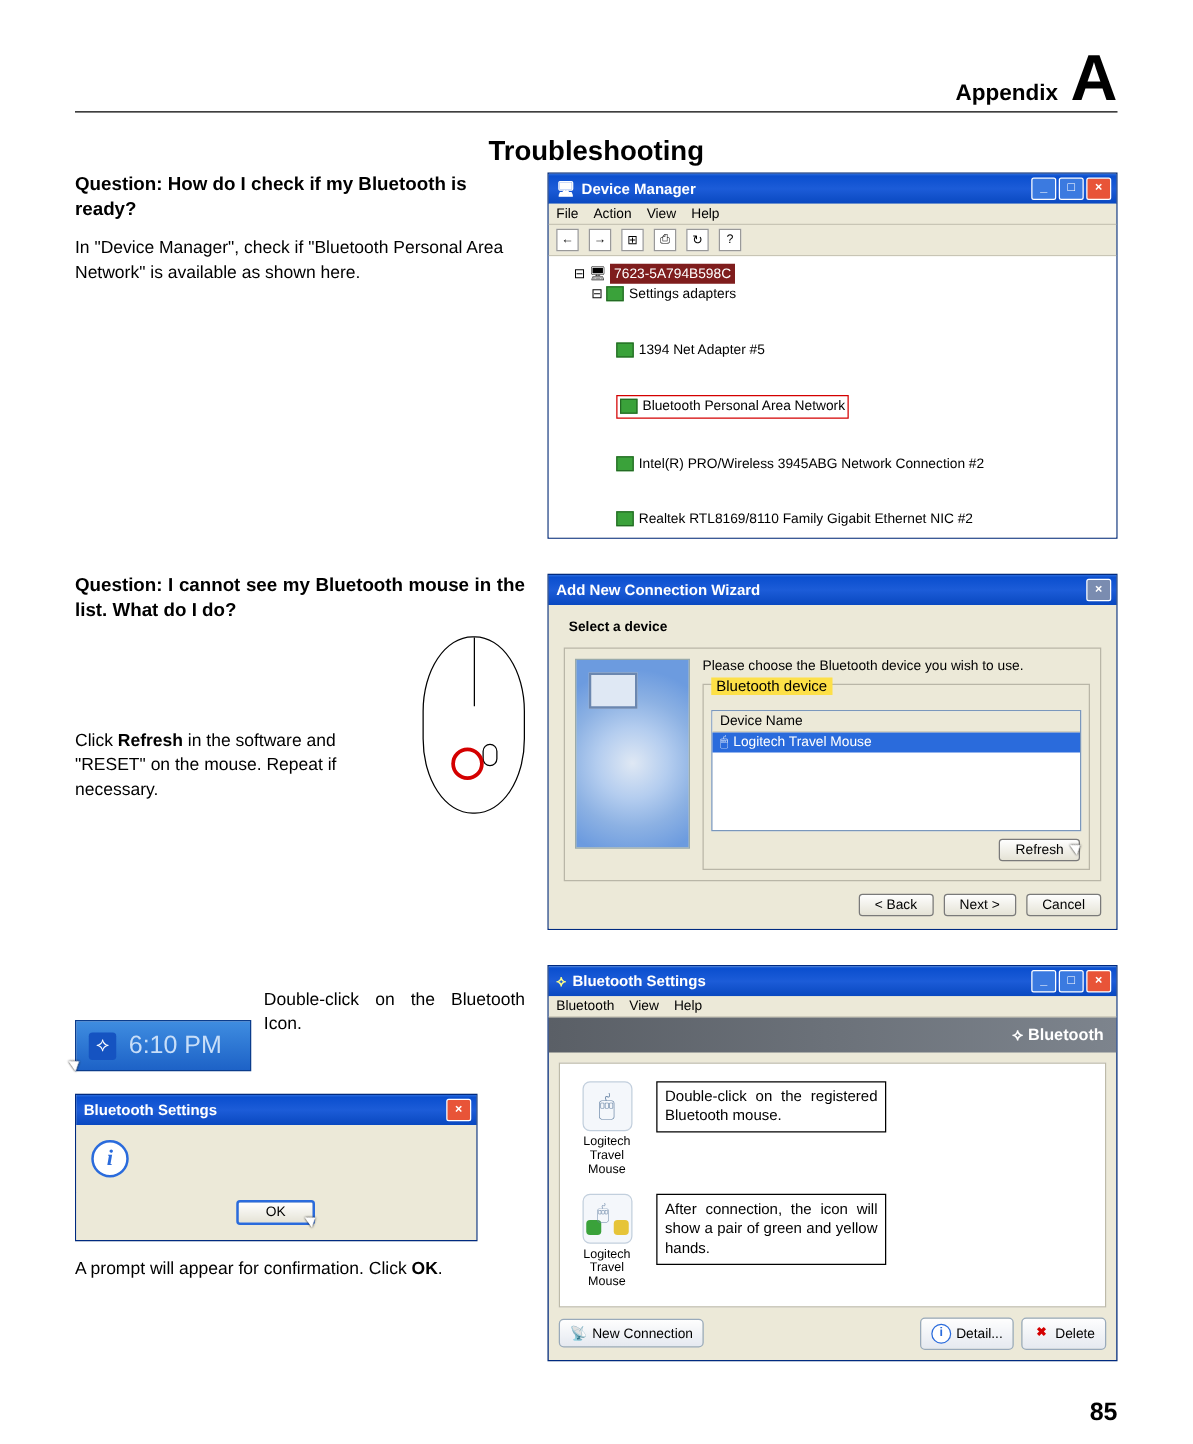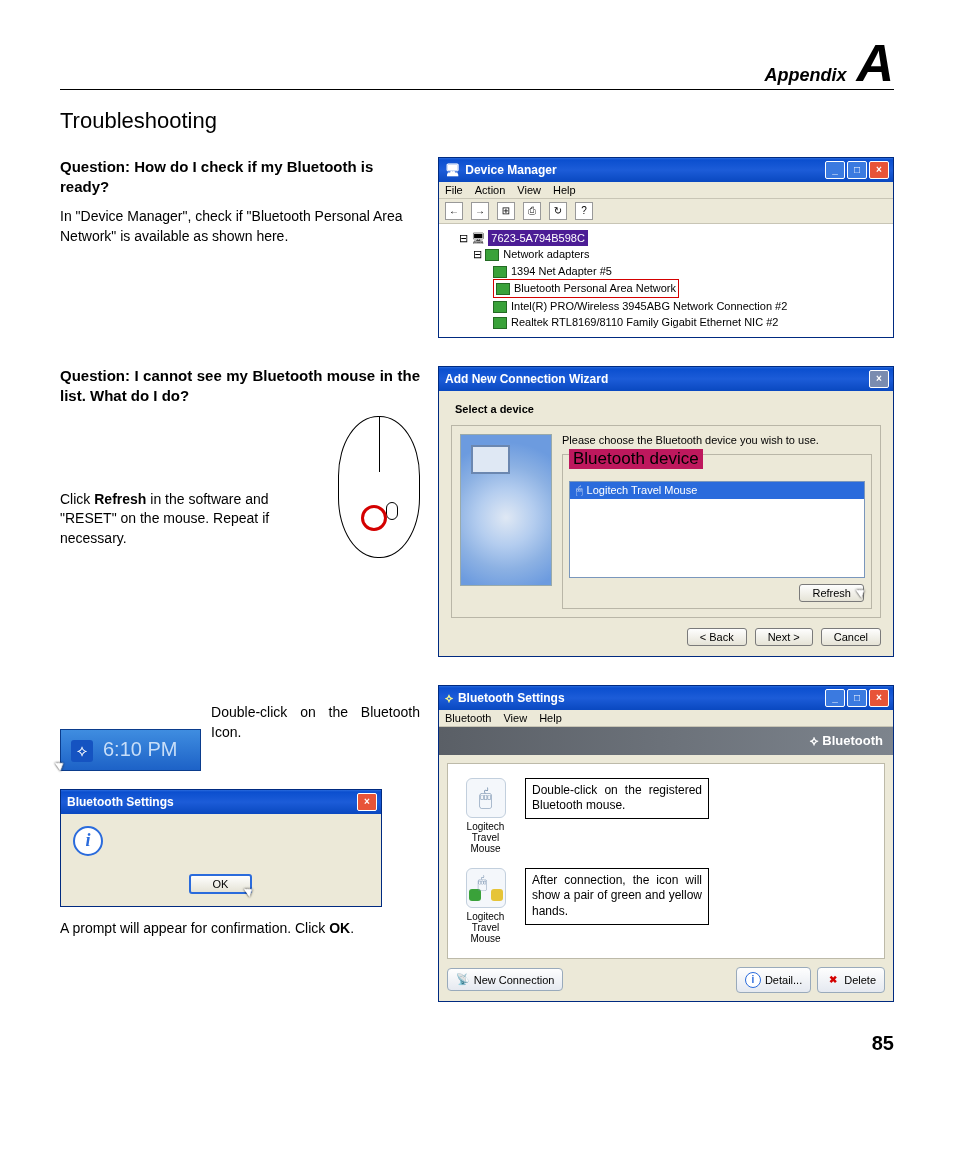--- a/index.html
+++ b/index.html
@@ -11,36 +11,36 @@
     width: 954px;
     box-sizing: border-box;
   }
   .header-row {
     display: flex;
     justify-content: flex-end;
     align-items: baseline;
     border-bottom: 1.5px solid #000;
     padding-bottom: 2px;
     margin-bottom: 18px;
-    font-style: italic;
   }
   .appendix-label {
     font-size: 18px;
     font-weight: bold;
     margin-right: 10px;
   }
   .appendix-letter {
     font-size: 52px;
     font-weight: 900;
     line-height: 0.9;
   }
   h1.section-title {
     font-size: 22px;
-    font-weight: normal;
-    margin: 0 0 23px 0;
+    font-weight: bold;
+    margin: 0 0 4px 0;
+    text-align: center;
   }
   .row {
     display: flex;
     gap: 18px;
     margin-bottom: 28px;
     align-items: flex-start;
   }
   .left-col {
     width: 360px;
     flex-shrink: 0;
@@ -107,24 +107,24 @@
     width:16px; height:16px; border:1px solid #999; background:#fff; font-size:10px;
     display:flex;align-items:center;justify-content:center;
   }
   .xp-content {
     background: #fff;
     padding: 6px;
   }
   .tree { font-size: 11px; line-height: 1.5; }
   .tree .lvl1 { padding-left: 14px; }
   .tree .lvl2 { padding-left: 28px; }
-  .tree .lvl3 { padding-left: 48px; }
+  .tree .lvl3 { padding-left: 48px; margin-top: 28px; }
   .tree .root-node {
     display:inline-block;
-    background: #4c1d95; color:#fff; padding: 0 3px;
+    background: #7f1d1d; color:#fff; padding: 0 3px;
   }
   .nic-icon {
     display:inline-block; width:12px; height:10px; background:#3aa23a; border:1px solid #246a24; margin-right:4px; vertical-align:middle;
   }
   .red-box {
     border: 1.5px solid #d40000;
     padding: 0 2px;
     display: inline-block;
   }
   .wizard-body {
@@ -145,21 +145,21 @@
     border:1px solid #9aa;
     position:relative;
   }
   .wiz-left::after{
     content:""; position:absolute; left:10px; top:10px; width:35px;height:25px;border:2px solid #6b87b0;background:#dfe8f4;
   }
   .wiz-right { flex:1; }
   .fieldset {
     border:1px solid #b9b6a7; padding:6px;
   }
-  .fieldset .legend { font-size:17px; position:relative; top:-12px; background:#be185d; padding:0 4px; display:inline-block; }
+  .fieldset .legend { font-size:12px; position:relative; top:-12px; background:#fde047; padding:0 4px; display:inline-block; }
   .device-list {
     border:1px solid #7a97bc; background:#fff; height:95px;
   }
   .device-header {
     background:#ece9d8; padding:2px 6px; font-size:11px; border-bottom:1px solid #c8c5b5;
   }
   .device-row {
     background:#2a6bdc; color:#fff; padding:2px 6px; font-size:11px; display:flex; gap:4px; align-items:center;
   }
   .xp-button {
@@ -309,21 +309,21 @@
         <span class="tbtn">←</span>
         <span class="tbtn">→</span>
         <span class="tbtn">⊞</span>
         <span class="tbtn">⎙</span>
         <span class="tbtn">↻</span>
         <span class="tbtn">?</span>
       </div>
       <div class="xp-content">
         <div class="tree">
           <div class="lvl1"><span>⊟ 🖥 </span><span class="root-node">7623-5A794B598C</span></div>
-          <div class="lvl2"><span>⊟ </span><span class="nic-icon"></span><span>Network adapters</span></div>
+          <div class="lvl2"><span>⊟ </span><span class="nic-icon"></span><span>Settings adapters</span></div>
           <div class="lvl3"><span class="nic-icon"></span><span>1394 Net Adapter #5</span></div>
           <div class="lvl3"><span class="red-box"><span class="nic-icon"></span><span>Bluetooth Personal Area Network</span></span></div>
           <div class="lvl3"><span class="nic-icon"></span><span>Intel(R) PRO/Wireless 3945ABG Network Connection #2</span></div>
           <div class="lvl3"><span class="nic-icon"></span><span>Realtek RTL8169/8110 Family Gigabit Ethernet NIC #2</span></div>
         </div>
       </div>
     </div>
   </div>
 </div>
 
@@ -353,20 +353,21 @@
       </div>
       <div class="wizard-body">
         <div style="font-weight:bold; margin:2px 0 10px 4px;">Select a device</div>
         <div class="wizard-inner">
           <div class="wiz-left"></div>
           <div class="wiz-right">
             <div style="margin-bottom:8px;">Please choose the Bluetooth device you wish to use.</div>
             <div class="fieldset">
               <span class="legend">Bluetooth device</span>
               <div class="device-list">
+                <div class="device-header">Device Name</div>
                 <div class="device-row">
                   <span>🖱</span>
                   <span>Logitech Travel Mouse</span>
                 </div>
               </div>
               <div style="text-align:right; margin-top:6px;">
                 <span class="xp-button">Refresh</span><span class="cursor-arrow"></span>
               </div>
             </div>
           </div>

